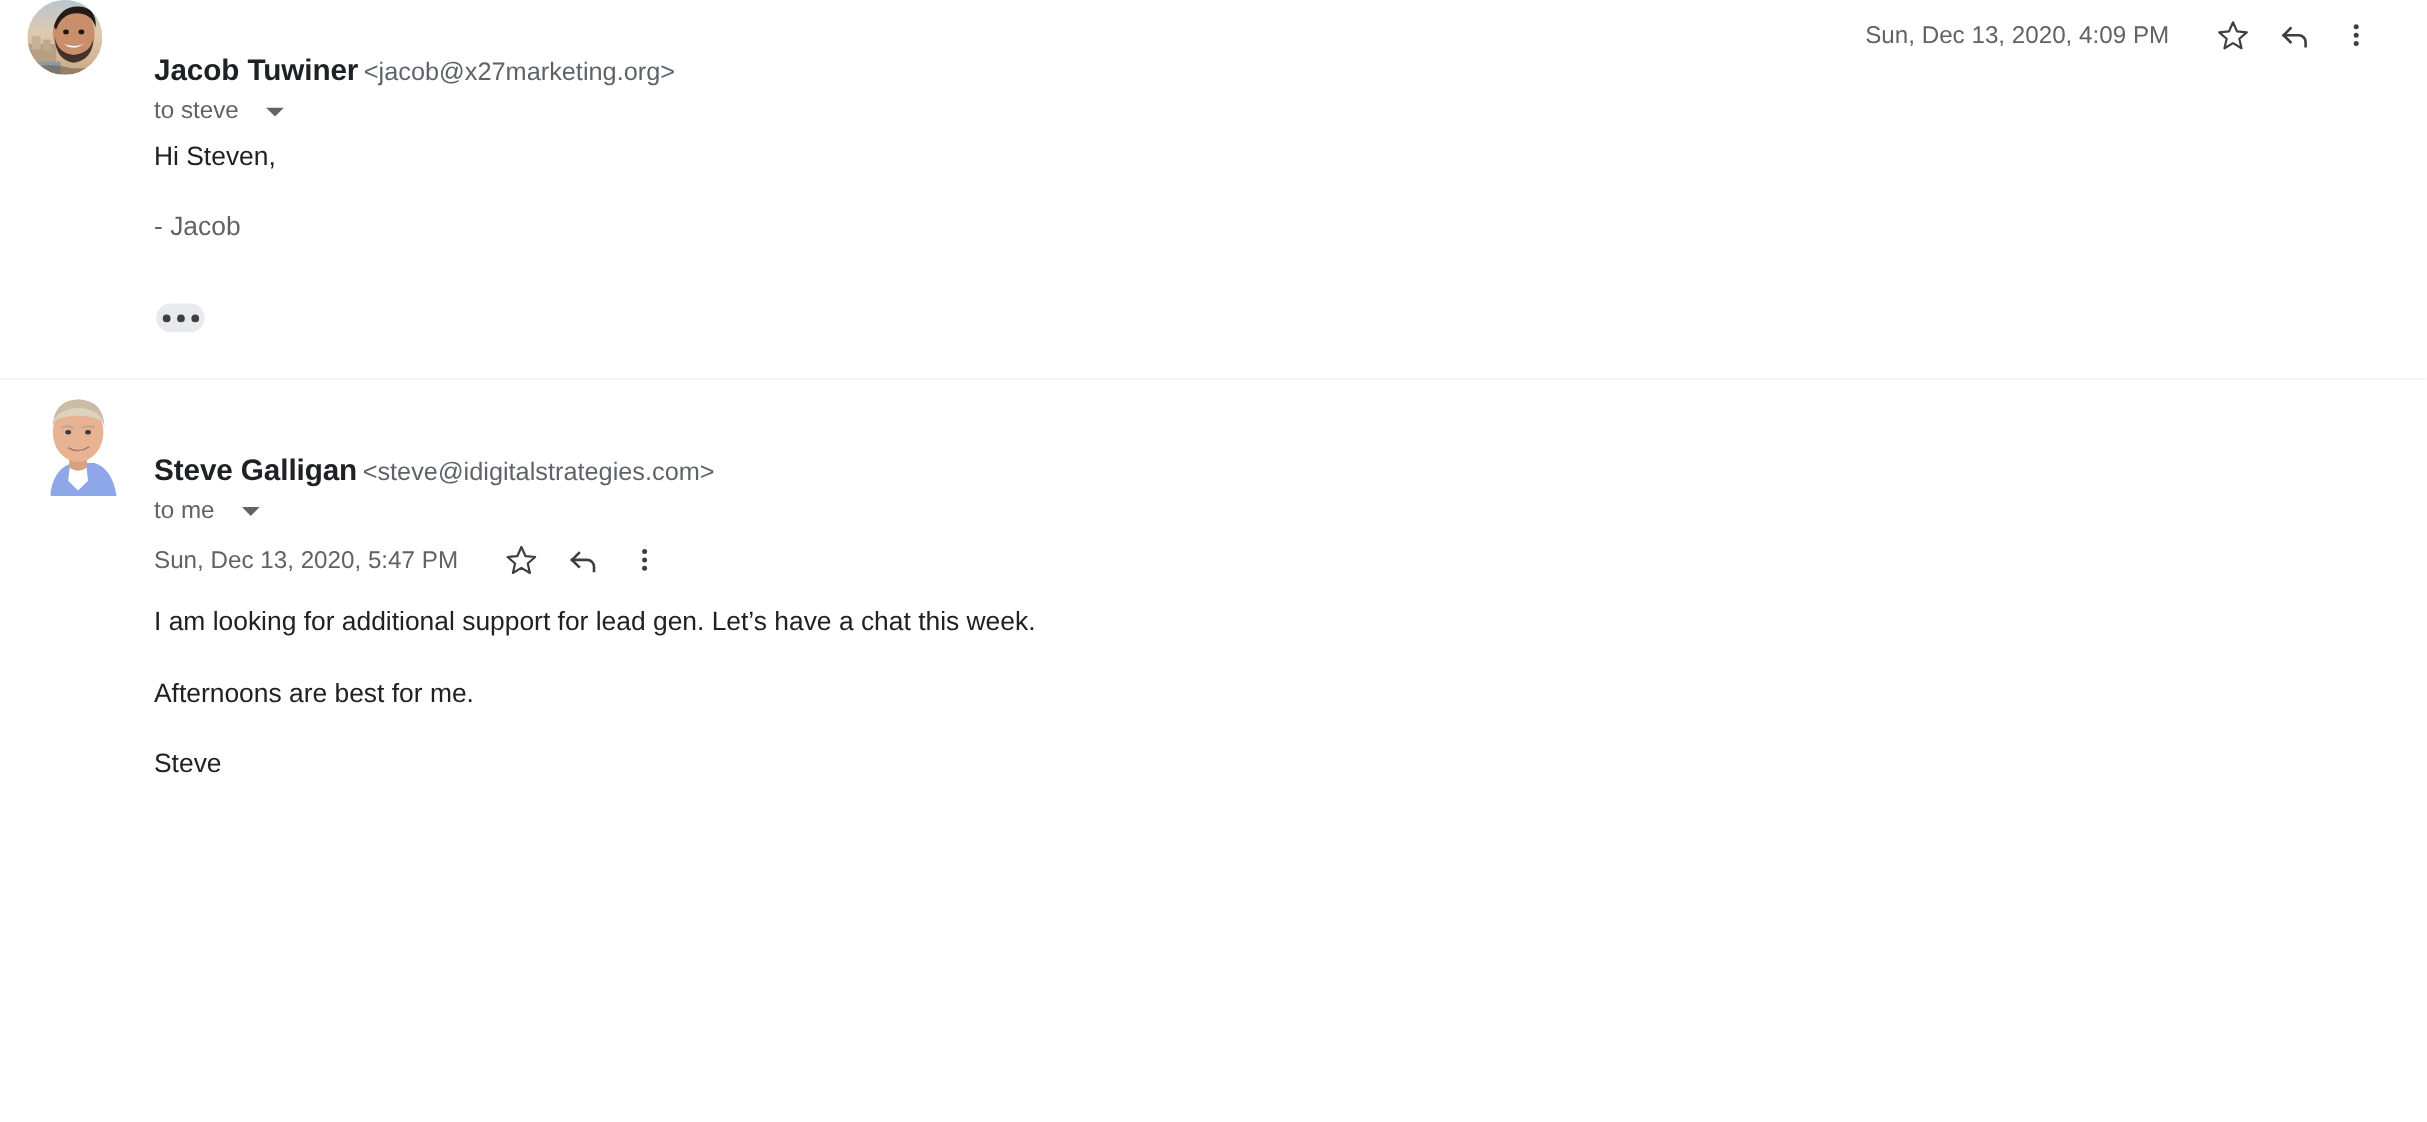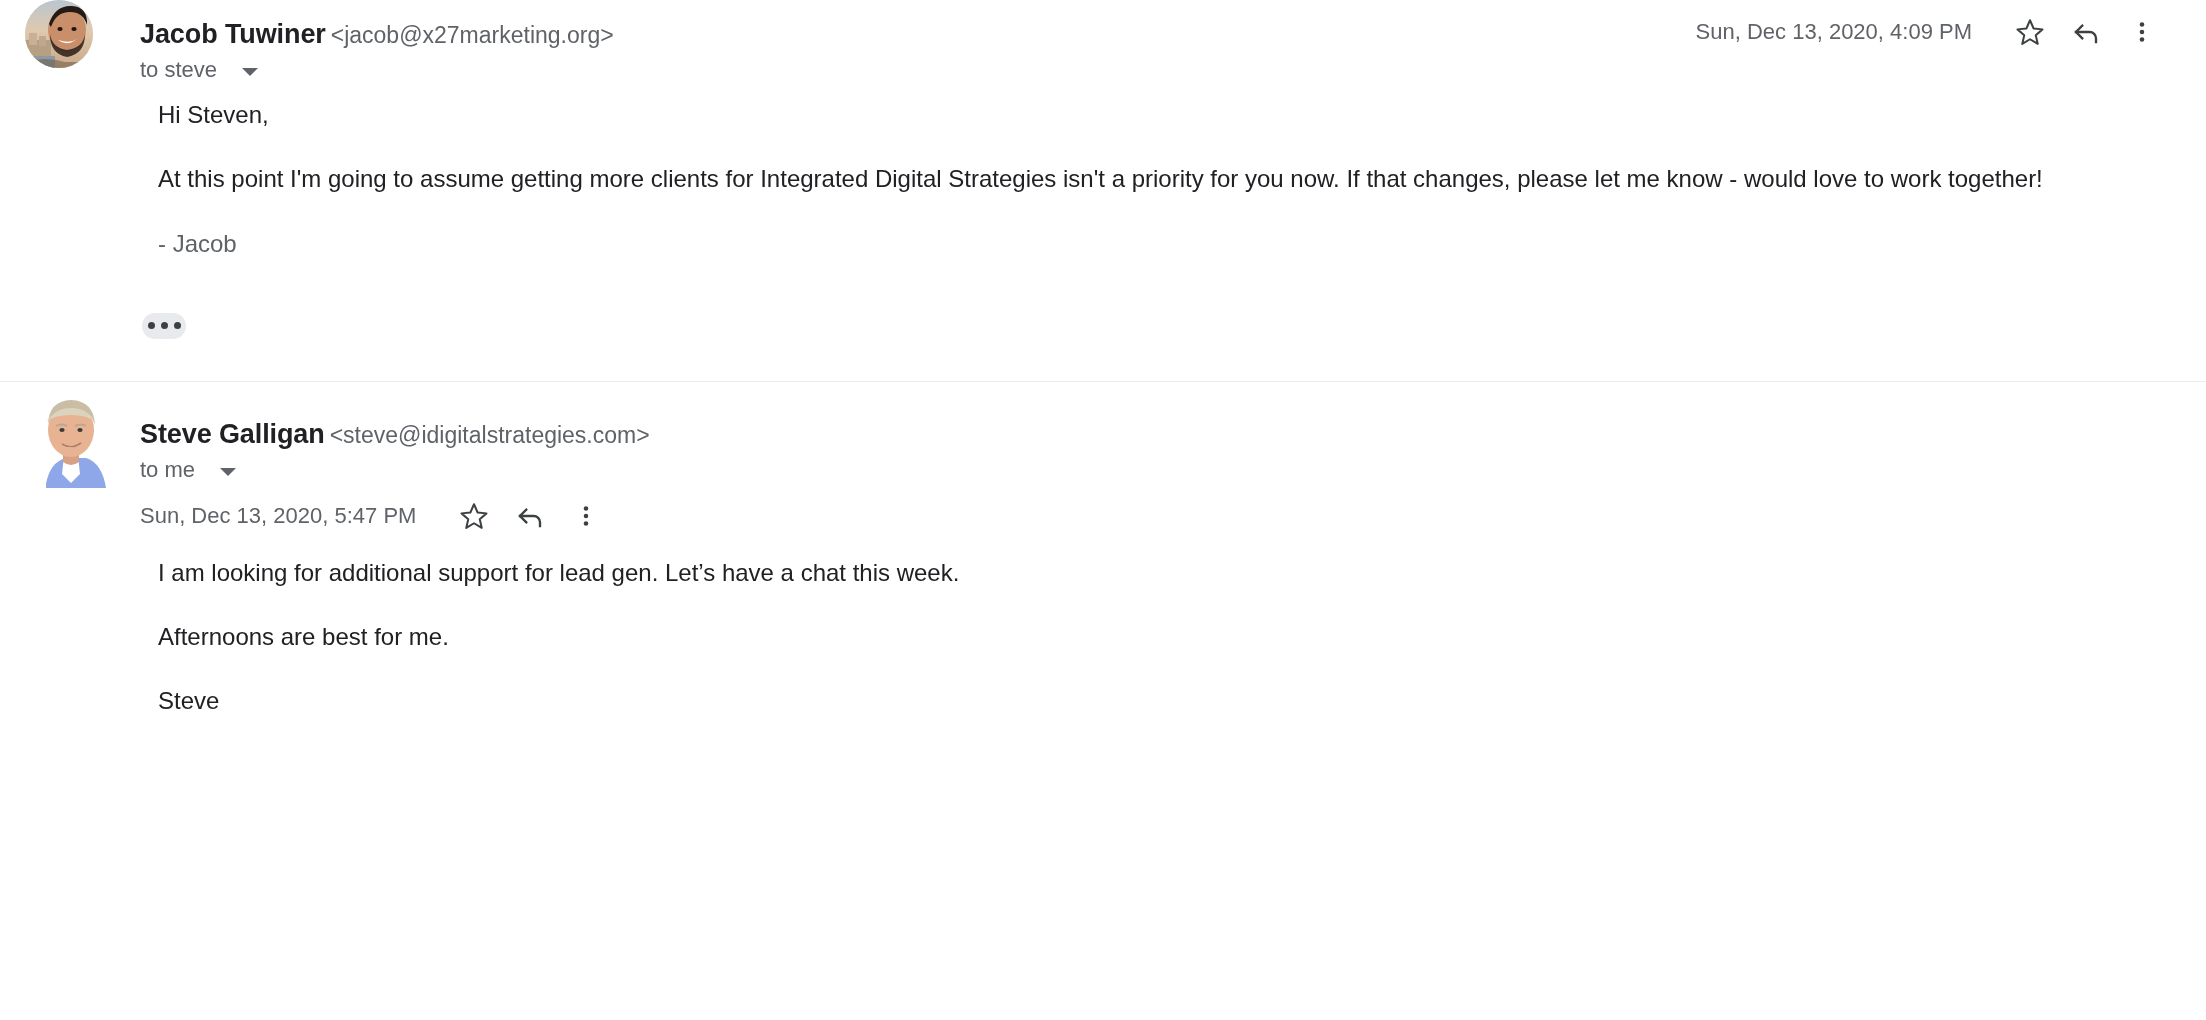--- a/index.html
+++ b/index.html
@@ -65,20 +65,21 @@
     background: transparent;
     left: 28px;
     width: 86px;
     height: 100px;
   }
 
   .sender-col {
     flex: 1 1 auto;
     min-width: 0;
     padding-top: 18px;
+    margin-top: 30px;
   }
 
   .sender-line {
     line-height: 1.2;
     white-space: nowrap;
     margin-bottom: 7px;
   }
 
   .sender-name {
     font-size: 27px;
@@ -144,21 +145,21 @@
 
   
   .msg-body {
     padding-left: 140px;
     padding-right: 60px;
     font-size: 24px;
     line-height: 1.43;
     color: #202124;
   }
   .msg-body p {
-    margin: 0 0 30px 18px;
+    margin: 0 0 30px 0;
     max-width: 1960px;
   }
   .msg-body p.tight { margin-bottom: 0; }
 
   .sig-off {
     color: #5f6368;
   }
 
   .signature {
     font-weight: 700;
@@ -270,21 +271,20 @@
             </svg>
           </span>
         </button>
       </div>
     </div>
 
     <div class="spacer-after-header"></div>
 
     <div class="msg-body">
       <p>Hi Steven,</p>
-      <p>At this point I'm going to assume getting more clients for Integrated Digital Strategies isn't a priority for you now. If that changes, please let me know - would love to work together!</p>
       <p class="sig-off">- Jacob</p>
 
 
       <button class="trimmed-btn" title="Show trimmed content">
         <span class="dot"></span>
         <span class="dot"></span>
         <span class="dot"></span>
       </button>
     </div>
 

